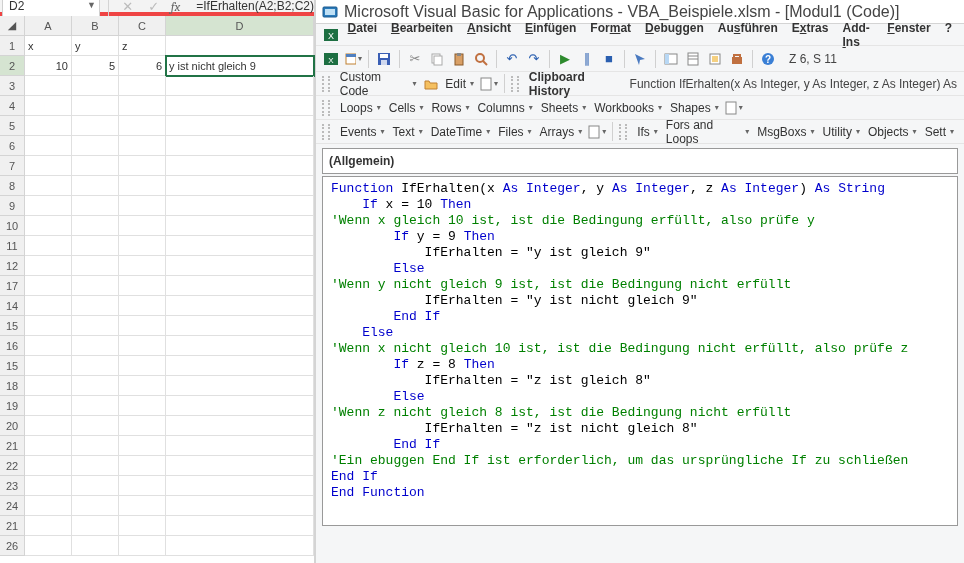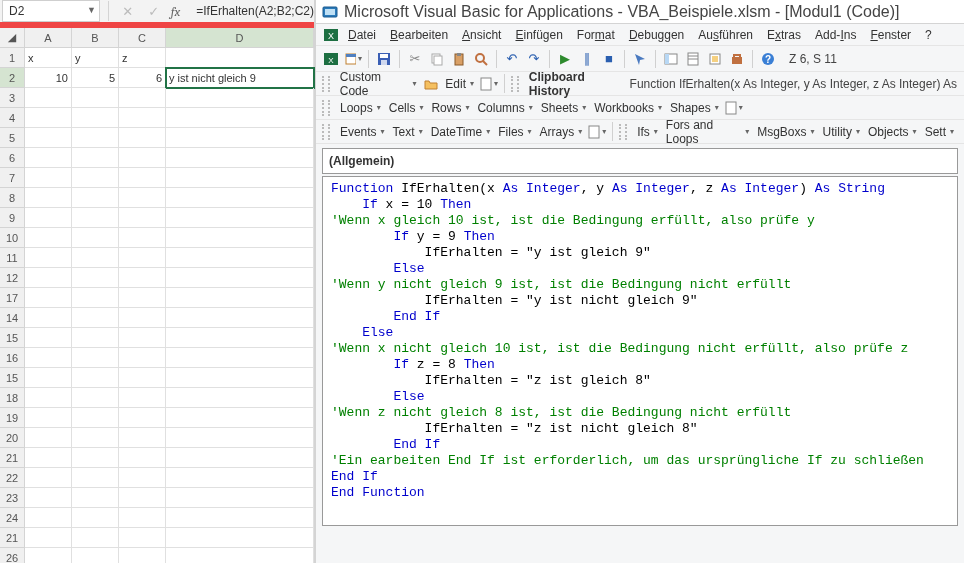--- a/index.html
+++ b/index.html
@@ -1,20 +1,20 @@
 <!DOCTYPE html>
 <html><head>
 <meta charset="utf-8">
 <style>
   * { margin: 0; padding: 0; box-sizing: border-box; }
   body { font-family: "Segoe UI", Tahoma, sans-serif; font-size: 12px; background: #fff; width: 964px; height: 563px; overflow: hidden; position: relative; color: #333; }
 
   
   .excel-pane { position: absolute; left: 0; top: 0; width: 315px; height: 563px; border-right: 1px solid #d4d4d4; background: #fff; }
-  .namebox-row { height: 28px; display: flex; align-items: center; border-bottom: 6px solid #ef4444; background: #f3f3f3; }
+  .namebox-row { height: 16px; display: flex; align-items: center; border-bottom: 4px solid #ef4444; background: #f3f3f3; }
   .namebox { width: 100px; height: 22px; border: 1px solid #cfcfcf; background: #fff; display: flex; align-items: center; padding: 0 6px; margin: 0 4px 0 2px; position: relative; }
   .namebox .dd { position: absolute; right: 3px; top: 4px; font-size: 9px; color: #666; }
   .fx-icons { display: flex; align-items: center; gap: 8px; padding: 0 6px; color: #777; }
   .sep-vert { width: 1px; height: 20px; background: #d4d4d4; margin: 0 4px; }
   .fx-label { font-style: italic; font-family: "Cambria", serif; font-size: 13px; color: #666; padding-right: 6px; }
   .formula-bar { flex: 1; padding-left: 4px; color: #333; }
 
   .sheet { position: relative; }
   .col-headers { display: flex; height: 20px; }
   .rowhdr-spacer, .row-header { width: 25px; border-right: 1px solid #d4d4d4; border-bottom: 1px solid #d4d4d4; background: #f0f0f0; display: flex; align-items: center; justify-content: center; font-size: 11px; color: #555; }
@@ -285,21 +285,21 @@
     <span class="vba-title">Microsoft Visual Basic for Applications - VBA_Beispiele.xlsm - [Modul1 (Code)]</span>
   </div>
 
   <div class="vba-menubar">
     <span class="tbtn">
       <svg width="16" height="16" viewBox="0 0 16 16">
           <rect x="1" y="2" width="14" height="12" fill="#1d6f42"></rect>
           <text x="8" y="12" font-size="9" text-anchor="middle" fill="#fff" font-family="Arial">X</text>
         </svg>
     </span>
-    <div id="menus" style="display:flex;gap:2px;">
+    <div id="menus" style="display:flex;gap:2px;font-weight:bold;">
         <span class="menu-item"><u>D</u>atei</span>
         <span class="menu-item"><u>B</u>earbeiten</span>
         <span class="menu-item"><u>A</u>nsicht</span>
         <span class="menu-item"><u>E</u>infügen</span>
         <span class="menu-item">For<u>m</u>at</span>
         <span class="menu-item"><u>D</u>ebuggen</span>
         <span class="menu-item">Au<u>s</u>führen</span>
         <span class="menu-item">E<u>x</u>tras</span>
         <span class="menu-item">Add-<u>I</u>ns</span>
         <span class="menu-item"><u>F</u>enster</span>
@@ -474,17 +474,17 @@
 <span>            IfErhalten = "y ist nicht gleich 9"</span>
 <span class="kw">        End If</span>
 <span class="kw">    Else</span>
 <span class="cm">'Wenn x nicht gleich 10 ist, ist die Bedingung nicht erfüllt, also prüfe z</span>
 <span class="kw">        If </span><span>z = 8 </span><span class="kw">Then</span>
 <span>            IfErhalten = "z ist gleich 8"</span>
 <span class="kw">        Else</span>
 <span class="cm">'Wenn z nicht gleich 8 ist, ist die Bedingung nicht erfüllt</span>
 <span>            IfErhalten = "z ist nicht gleich 8"</span>
 <span class="kw">        End If</span>
-<span class="cm">'Ein earbeiten End If ist erforderlich, um das ursprüngliche If zu schließen</span>
+<span class="cm">'Ein ebuggen End If ist erforderlich, um das ursprüngliche If zu schließen</span>
 <span class="kw">End If</span>
 <span class="kw">End Function</span></pre>
   </div>
 </div>
 
 </body></html>

